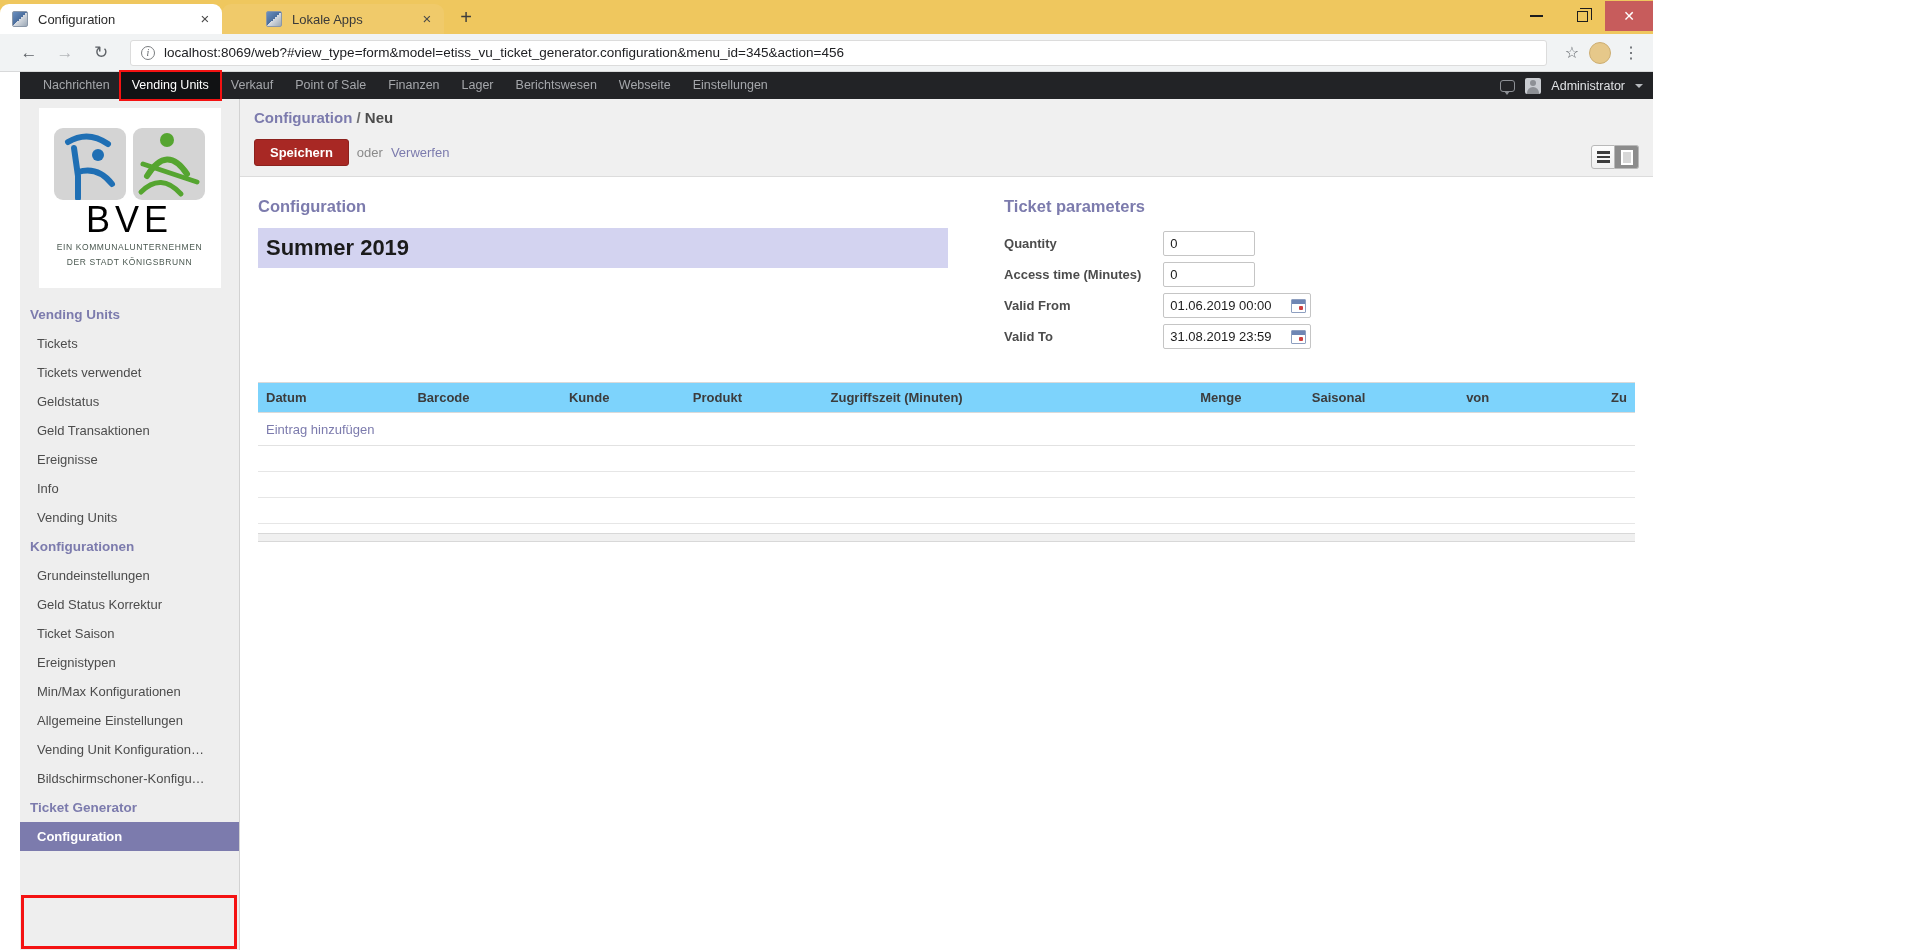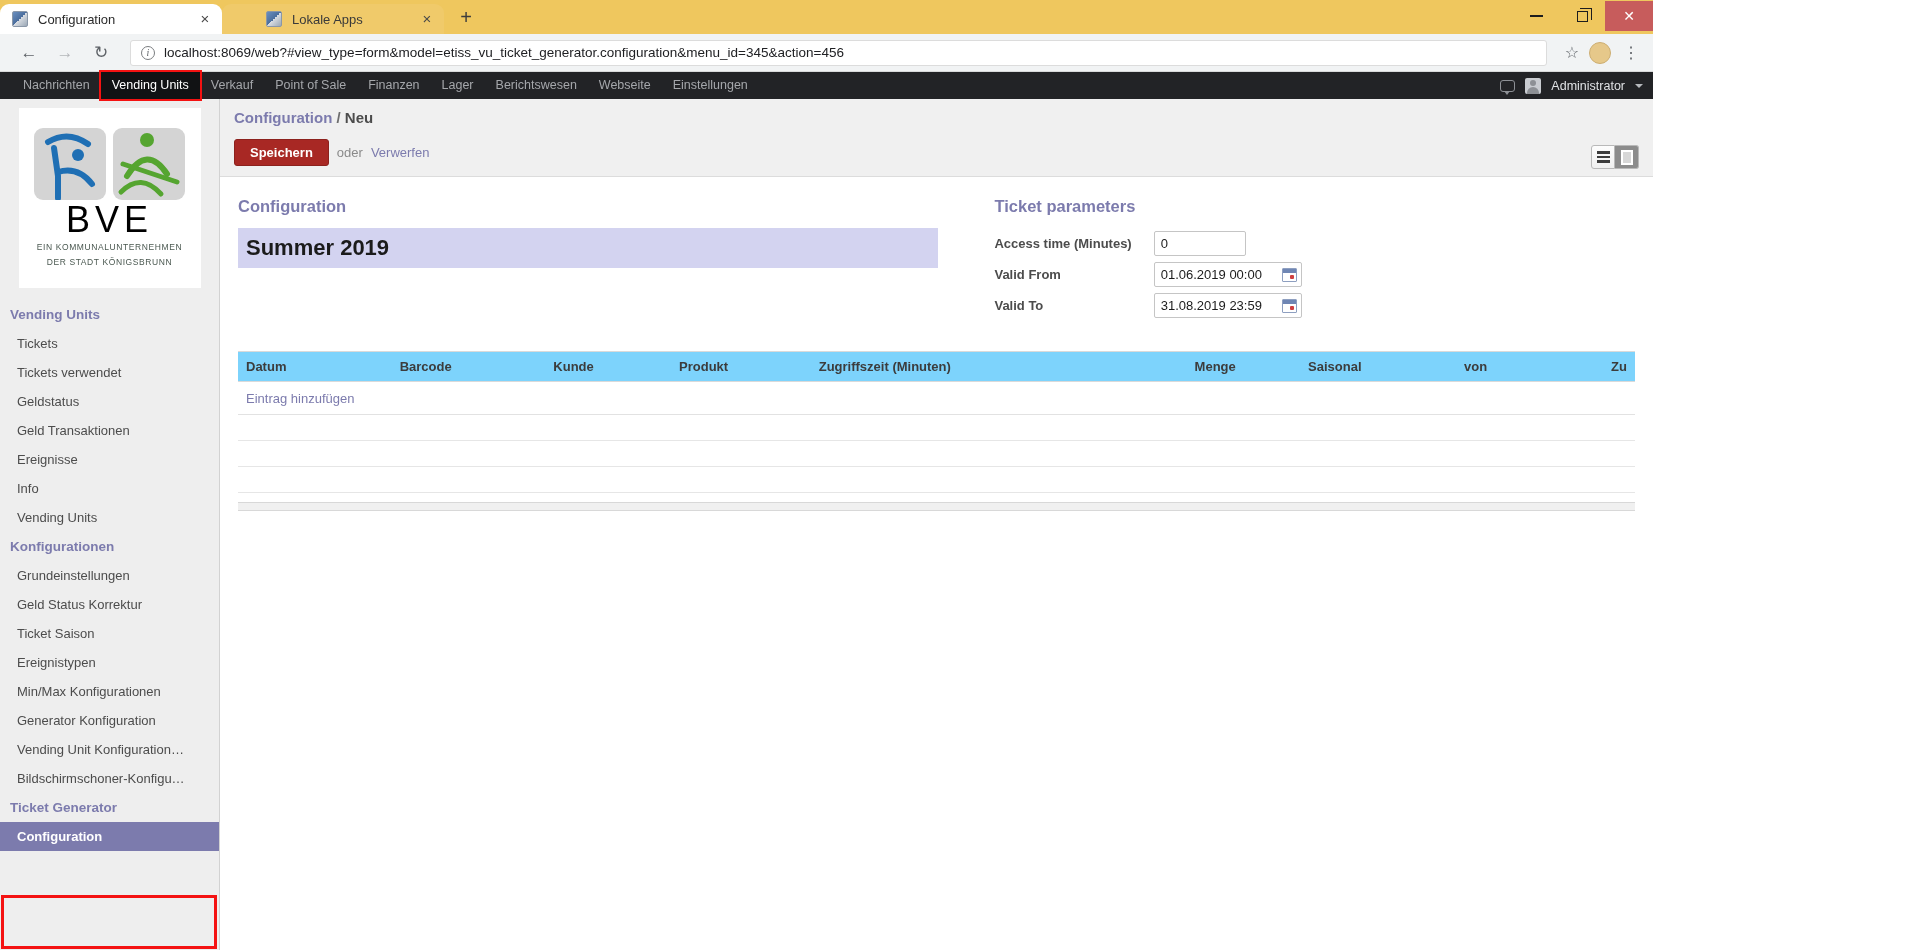--- a/index.html
+++ b/index.html
@@ -73,21 +73,21 @@
   }
   .url-rest { color: #202124; }
   .star { color: #5f6368; font-size: 16px; margin: 0 10px; }
   .avatar-chip {
     width: 22px; height: 22px; border-radius: 50%; background: #e6c88a;
     border: 1px solid #cdae72; margin-right: 12px;
   }
   .kebab { color: #5f6368; font-size: 16px; letter-spacing: 0; line-height: 8px; }
 
   
-  .app { flex: 1; display: flex; flex-direction: column; background: #fff; min-height: 0; }
+  .app { flex: 1; display: flex; flex-direction: column; background: #fff; min-height: 0; margin-left: 20px; }
   .topnav {
     height: 27px; background: #222326; display: flex; align-items: center;
     padding: 0 12px; flex: 0 0 27px; position: relative;
   }
   .topnav-item {
     color: #a5a7ab; font-size: 12.5px; padding: 0 11px; line-height: 27px;
     white-space: nowrap;
   }
   .topnav-item.active {
     color: #ffffff; background: #111214; outline: 2.5px solid #f41212;
@@ -359,21 +359,21 @@
         <div class="side-item">Ereignisse</div>
         <div class="side-item">Info</div>
         <div class="side-item">Vending Units</div>
 
         <div class="side-group">Konfigurationen</div>
         <div class="side-item">Grundeinstellungen</div>
         <div class="side-item">Geld Status Korrektur</div>
         <div class="side-item">Ticket Saison</div>
         <div class="side-item">Ereignistypen</div>
         <div class="side-item">Min/Max Konfigurationen</div>
-        <div class="side-item">Generator Konfiguration</div>
+        <div class="side-item">Allgemeine Einstellungen</div>
         <div class="side-item">Vending Unit Konfiguration…</div>
         <div class="side-item">Bildschirmschoner-Konfigu…</div>
 
         <div class="side-group">Ticket Generator</div>
         <div class="side-item selected">Configuration</div>
 
         <div class="side-highlight-box" style="top:796px;height:54px;"></div>
       </div>
 
       <div class="main">
@@ -409,20 +409,26 @@
             <div class="form-cols">
               <div class="col-left">
                 <div class="section-title">Configuration</div>
                 <input class="title-input" type="text" value="Summer 2019" style="">
               </div>
 
               <div class="col-right">
                 <div class="section-title">Ticket parameters</div>
                 <table class="param-table">
                   <tbody>
+                      <tr>
+                    <td class="param-label">Quantity</td>
+                    <td>
+                      <input class="txt-input" type="text" value="0" style="">
+                    </td>
+                  </tr>
                   <tr>
                     <td class="param-label">Access time (Minutes)</td>
                     <td>
                       <input class="txt-input" type="text" value="0" style="">
                     </td>
                   </tr>
                   <tr>
                     <td class="param-label">Valid From</td>
                     <td>
                       <span class="date-wrap">

